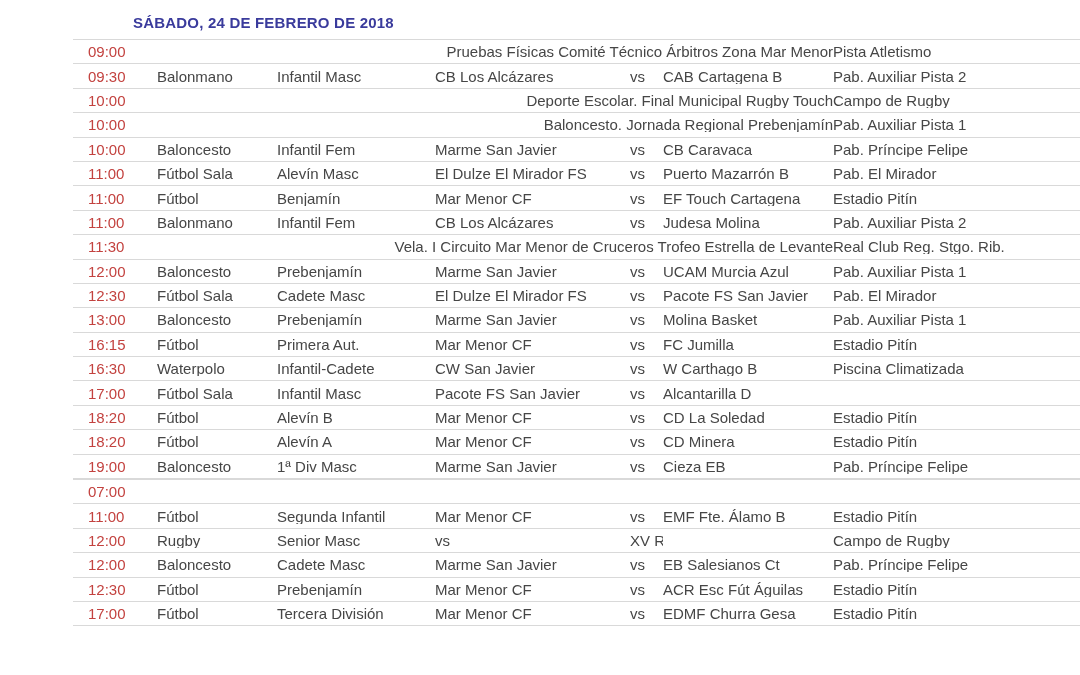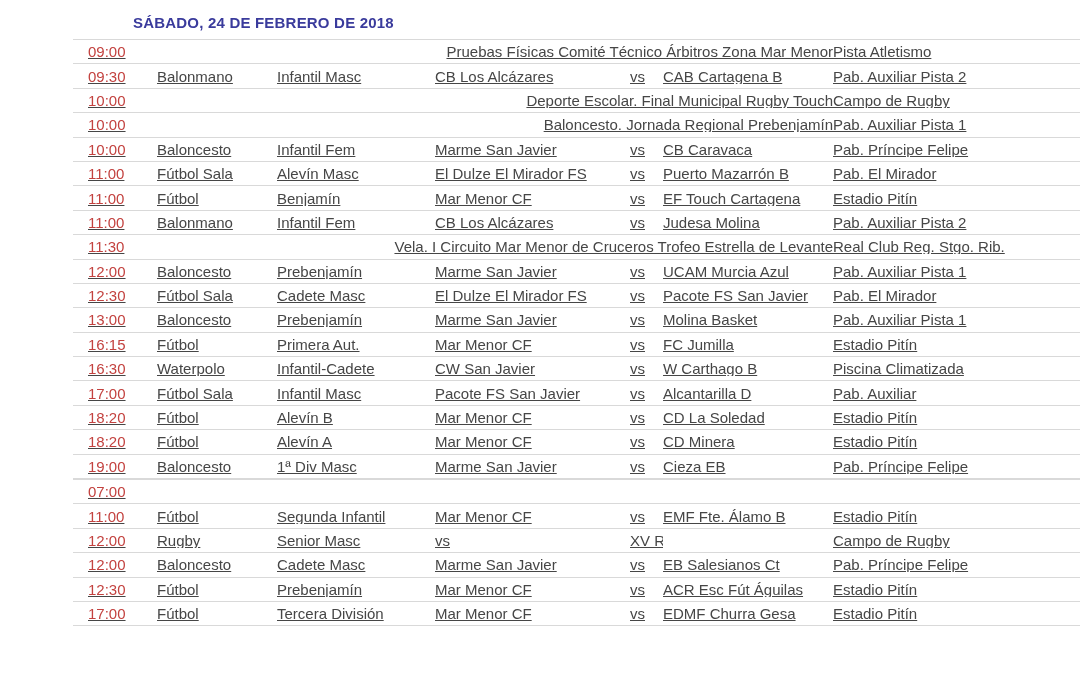--- a/index.html
+++ b/index.html
@@ -26,21 +26,20 @@
   .rows{width:100%;}
   .day-sat .rows{border-bottom:1px solid var(--line-color);}
   .row{
     display:grid;
     grid-template-columns:84px 120px 158px 195px 33px 170px 1fr;
     align-items:center;
     height:24.4px;
     border-top:1px solid var(--line-color);
     font-size:15px;line-height:1;
     white-space:nowrap;
-    text-decoration:underline;
   }
   .cell{overflow:hidden;}
   .cell.time{color:var(--time-color);padding-left:15px;}
   .cell.event{grid-column:2 / 7;text-align:right;}
   .cell.venue{grid-column:7;}
 </style>
 </head>
 <body>
 
 <div class="schedule">
@@ -171,21 +170,20 @@
     <span class="cell venue">Piscina Climatizada</span>
   </div>
 
   <div class="row">
     <span class="cell time">17:00</span>
     <span class="cell sport">Fútbol Sala</span>
     <span class="cell category">Infantil Masc</span>
     <span class="cell home">Pacote FS San Javier</span>
     <span class="cell vs">vs</span>
     <span class="cell away">Alcantarilla D</span>
-    <span class="cell venue">Pab. Auxiliar</span>
   </div>
 
   <div class="row">
     <span class="cell time">18:20</span>
     <span class="cell sport">Fútbol</span>
     <span class="cell category">Alevín B</span>
     <span class="cell home">Mar Menor CF</span>
     <span class="cell vs">vs</span>
     <span class="cell away">CD La Soledad</span>
     <span class="cell venue">Estadio Pitín</span>

